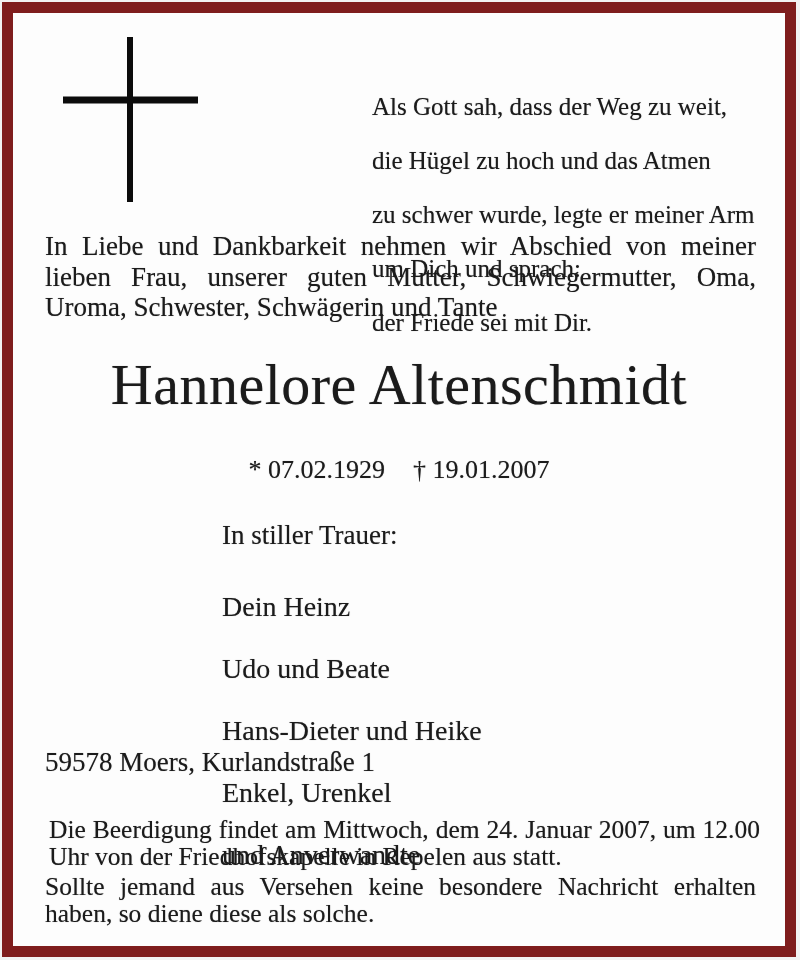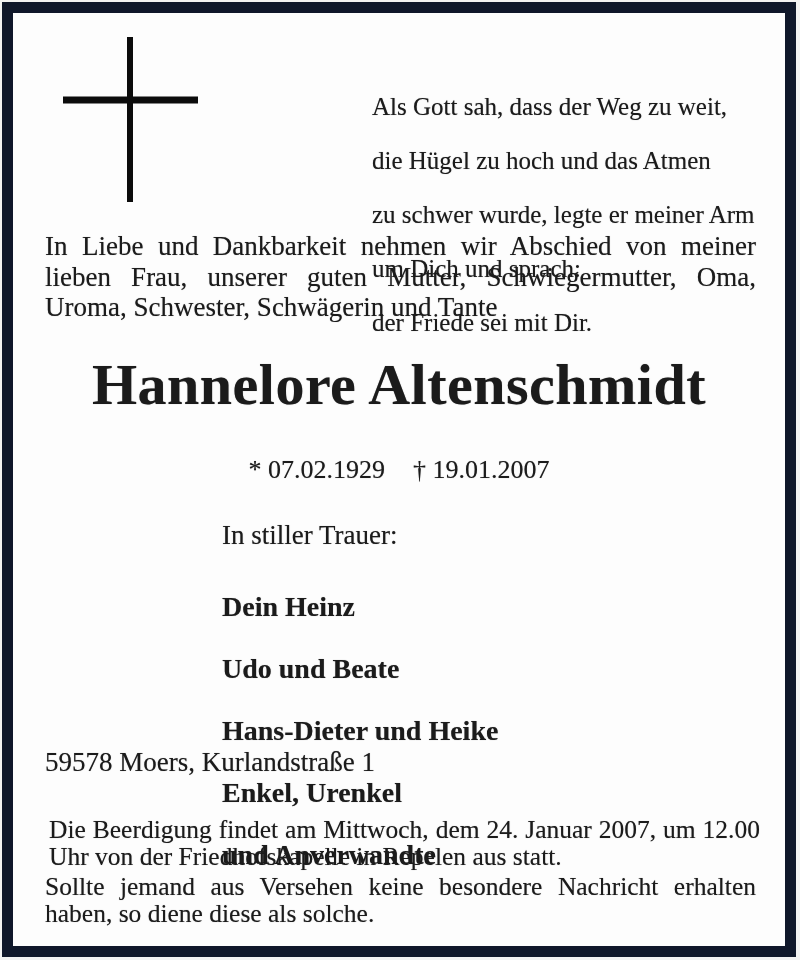--- a/index.html
+++ b/index.html
@@ -8,21 +8,21 @@
     width: 800px;
     height: 960px;
     background: #f2f2f2;
     font-family: "Liberation Serif", "DejaVu Serif", serif;
     color: #1b1b1b;
     overflow: hidden;
   }
   .page {
     position: absolute;
     left: 2px; top: 2px; right: 4px; bottom: 3px;
-    border: 11px solid #0f172a;
+    border: 11px solid #7f1d1d;
     background: #fdfdfd;
   }
   .page * { color: #1b1b1b; }
   .txt {
     position: absolute;
     text-shadow: 0 0 0.8px rgba(50,50,50,0.55);
     white-space: pre-line;
   }
   
   .cross-wrap {
@@ -47,21 +47,21 @@
     text-align: justify;
     white-space: normal;
   }
   
   .name {
     left: 0; top: 343px;
     width: 100%;
     text-align: center;
     font-size: 58px;
     line-height: 58px;
-    font-weight: bold;
+    font-weight: normal;
     letter-spacing: 0.5px;
   }
   .maiden {
     left: 0; top: 407px;
     width: 100%;
     text-align: center;
     font-size: 26px;
     line-height: 27px;
   }
   .dates {
@@ -75,21 +75,21 @@
   }
   .trauer-header {
     left: 209px; top: 508px;
     font-size: 27px;
     line-height: 28px;
   }
   .mourners {
     left: 209px; top: 547px;
     font-size: 28px;
     line-height: 31px;
-    font-weight: bold;
+    font-weight: normal;
   }
   .address {
     left: 32px; top: 735px;
     font-size: 27px;
     line-height: 28px;
   }
   .funeral {
     left: 36px; top: 803px;
     width: 711px;
     font-size: 25.5px;

